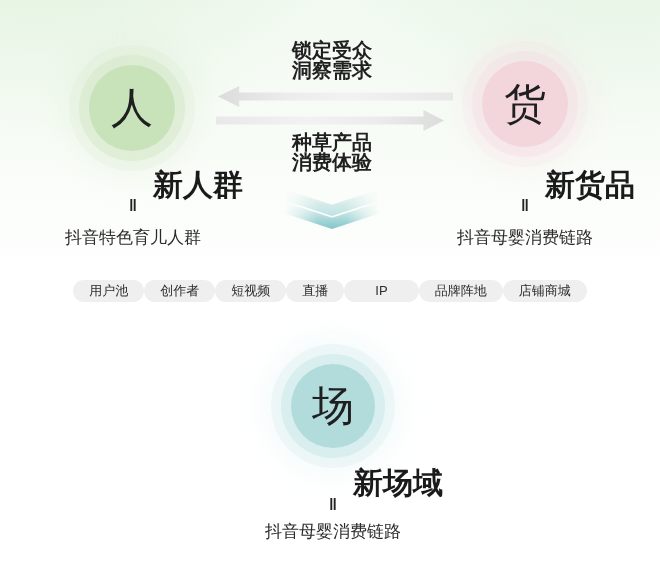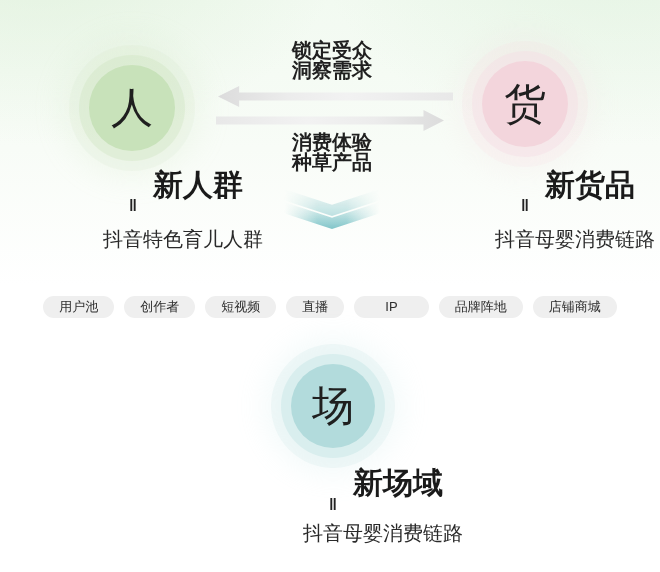--- a/index.html
+++ b/index.html
@@ -13,40 +13,40 @@
   .big-circle{position:absolute;border-radius:50%;display:flex;align-items:center;justify-content:center;}
   .circle-people{left:89px;top:65px;width:86px;height:86px;background:#c8e2ba;
     box-shadow:0 0 0 10px rgba(203,227,189,.35),0 0 0 20px rgba(203,227,189,.14),0 0 30px 26px rgba(203,227,189,.18);}
   .circle-goods{left:482px;top:61px;width:86px;height:86px;background:#f3d5dc;
     box-shadow:0 0 0 10px rgba(246,220,227,.40),0 0 0 20px rgba(246,220,227,.16),0 0 30px 26px rgba(246,220,227,.20);}
   .circle-place{left:291px;top:364px;width:84px;height:84px;background:#b2dbdc;
     box-shadow:0 0 0 10px rgba(196,228,229,.45),0 0 0 20px rgba(196,228,229,.18),0 0 30px 26px rgba(196,228,229,.20);}
   .circle-char{font-size:42px;color:#1f1f1f;line-height:1;}
   .node-title{position:absolute;width:220px;text-align:right;font-size:30px;font-weight:700;color:#1a1a1a;}
   .node-eq{position:absolute;width:220px;text-align:center;font-size:16px;font-weight:700;color:#222;}
-  .node-sub{position:absolute;width:260px;text-align:right;font-size:20px;color:#2a2a2a;}
+  .node-sub{position:absolute;width:260px;text-align:center;font-size:17px;color:#2a2a2a;}
   .t-people{left:23px;top:165px;} .eq-people{left:23px;top:197px;} .s-people{left:3px;top:226px;}
   .t-goods{left:415px;top:165px;} .eq-goods{left:415px;top:197px;} .s-goods{left:395px;top:226px;}
   .t-place{left:223px;top:463px;} .eq-place{left:223px;top:496px;} .s-place{left:203px;top:520px;}
   .center-label{position:absolute;left:222px;width:220px;text-align:center;font-size:20px;font-weight:700;color:#202020;line-height:20px;}
   .label-top{top:40px;} .label-bottom{top:132px;}
   .arrow{position:absolute;height:21px;}
   .arrow-left{left:218px;top:86px;width:235px;
     background:linear-gradient(90deg,#dcdcdc 0%,#ececec 30%,#f2f2f2 55%,#e8e8e8 100%);
     clip-path:polygon(0 50%,9% 0,9% 31%,100% 31%,100% 69%,9% 69%,9% 100%);}
   .arrow-right{left:216px;top:110px;width:228px;
     background:linear-gradient(270deg,#dcdcdc 0%,#ececec 30%,#f2f2f2 60%,#e8e8e8 100%);
     clip-path:polygon(100% 50%,91% 0,91% 31%,0 31%,0 69%,91% 69%,91% 100%);}
   .chev{position:absolute;left:284px;width:96px;height:27px;
     clip-path:polygon(0 0,50% 58%,100% 0,100% 42%,50% 100%,0 42%);
     background:linear-gradient(180deg,rgba(160,210,212,.15),rgba(122,194,198,.95));
     -webkit-mask:linear-gradient(90deg,rgba(0,0,0,0) 0%,#000 35%,#000 65%,rgba(0,0,0,0) 100%);
     mask:linear-gradient(90deg,rgba(0,0,0,0) 0%,#000 35%,#000 65%,rgba(0,0,0,0) 100%);}
   .chev-1{top:189px;opacity:.5;} .chev-2{top:202px;}
-  .pills{position:absolute;top:280px;left:0;right:0;display:flex;justify-content:center;gap:10px;margin-top:16px;}
+  .pills{position:absolute;top:280px;left:0;right:0;display:flex;justify-content:center;}
   .pill{height:22px;line-height:22px;background:#efefef;border-radius:11px;padding:0 16px;
     font-size:13px;color:#2e2e2e;white-space:nowrap;}
   .pill:nth-child(5){padding:0 31px;}
 </style>
 </head>
 <body>
 
 <div class="canvas">
 
   <div class="big-circle circle-people">
@@ -63,22 +63,22 @@
   <div class="node-eq eq-goods">‖</div>
   <div class="node-sub s-goods">抖音母婴消费链路</div>
 
   <div class="center-label label-top">
     <div>锁定受众</div>
     <div>洞察需求</div>
   </div>
   <div class="arrow arrow-left"></div>
   <div class="arrow arrow-right"></div>
   <div class="center-label label-bottom">
+    <div>种草产品</div>
     <div>消费体验</div>
-    <div>种草产品</div>
   </div>
   <div>
     <div class="chev chev-1"></div>
     <div class="chev chev-2"></div>
   </div>
 
   <div class="pills">
     <span class="pill">用户池</span>
     <span class="pill">创作者</span>
     <span class="pill">短视频</span>

